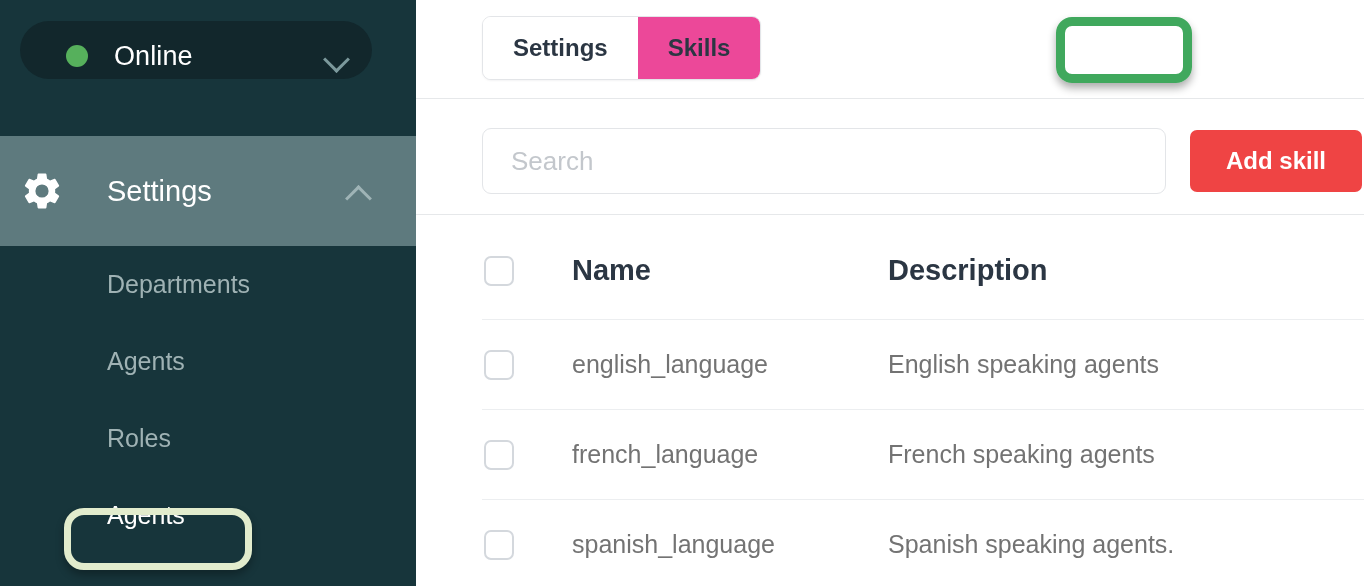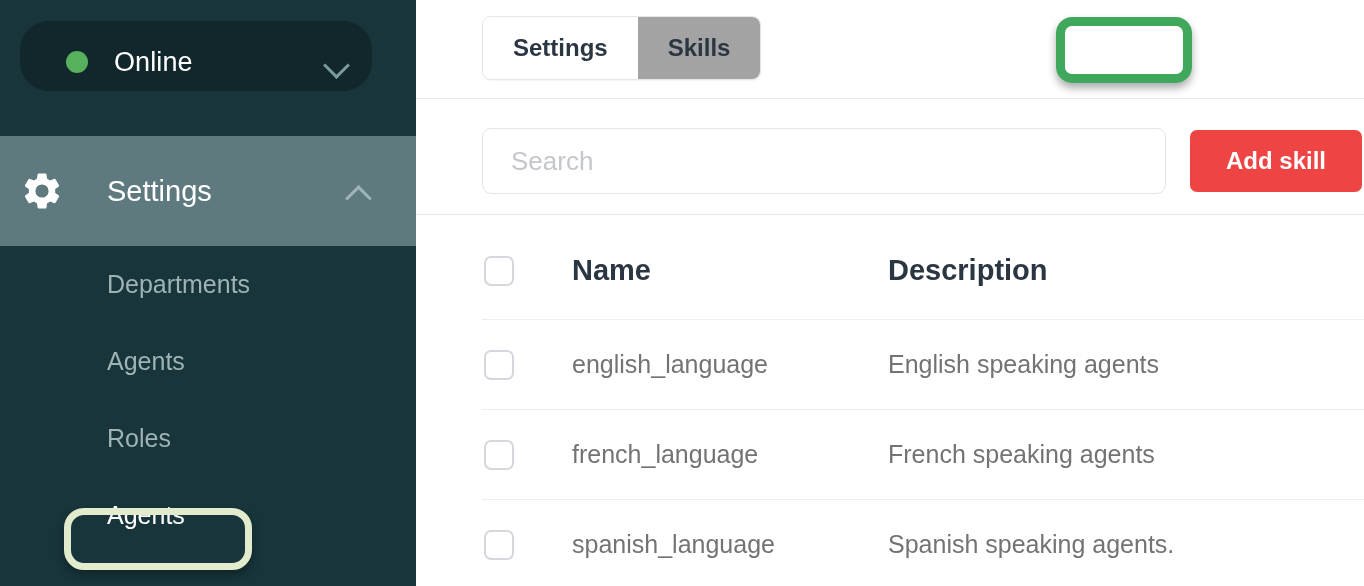--- a/index.html
+++ b/index.html
@@ -29,21 +29,21 @@
     background: #17353b;
     flex: 0 0 416px;
     position: relative;
   }
 
   .status-pill {
     position: absolute;
     left: 20px;
     top: 21px;
     width: 352px;
-    height: 70px;
+    height: 58px;
     background: #12272c;
     border-radius: 29px;
     display: flex;
     align-items: center;
     padding: 12px 22px 0 0;
     cursor: pointer;
     justify-content: space-between;
   }
   .status-dot {
     width: 22px;
@@ -173,21 +173,21 @@
     justify-content: center;
     padding: 0 30px;
     font-size: 24px;
     font-weight: 700;
     color: #2b3643;
     background: #ffffff;
     cursor: pointer;
     white-space: nowrap;
   }
   .tab.active {
-    background: #a3a3a3;
+    background: #ec4899;
     color: #2b3643;
   }
 
   .ring-skills {
     position: absolute;
     left: 640px;
     top: 17px;
     width: 136px;
     height: 66px;
     border: 9px solid #40a85d;

